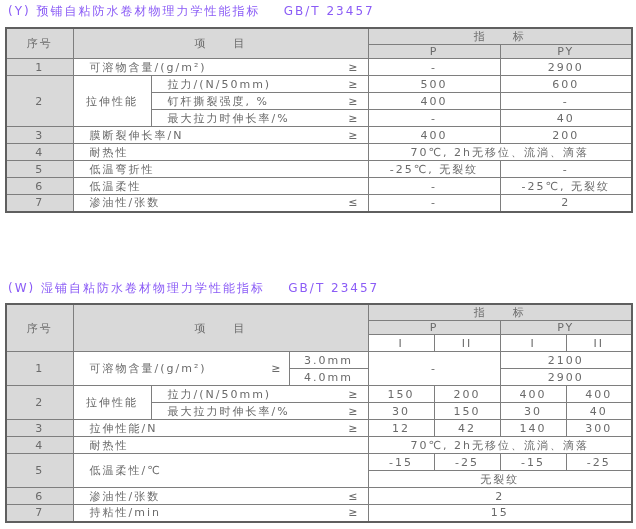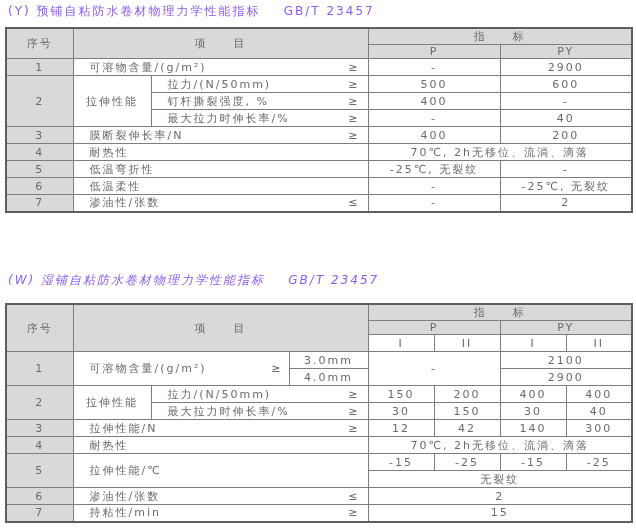--- a/index.html
+++ b/index.html
@@ -7,21 +7,21 @@
     width:636px;height:529px;position:relative;overflow:hidden;
     background:#ffffff;
     font-family:"DejaVu Sans", sans-serif;
     color:#6a6a6a;
   }
   .doc-title{
     position:absolute;left:8px;
     font-size:12px;letter-spacing:2px;white-space:pre;color:#8b5cf6;
   }
   #title1{top:3px;}
-  #title2{top:272px;font-style:italic;}
+  #title2{top:280px;}
   table{
     position:absolute;left:5px;
     border-collapse:collapse;table-layout:fixed;width:626px;
     border:2px solid #5f5f5f;
   }
   #table1{top:27px;}
   #table2{top:303px;}
   th,td{
     border:1px solid #7e7e7e;
     padding:0;margin:0;
@@ -258,21 +258,21 @@
           <div class="itemflex">
       <span class="lbl">耐热性</span>
     </div>
         </td>
     <td colspan="4">70℃, 2h无移位、流淌、滴落</td>
   </tr>
   <tr class="data">
     <td class="gray" rowspan="2">5</td>
     <td colspan="3" rowspan="2" class="item">
           <div class="itemflex">
-      <span class="lbl">拉伸性能/℃</span>
+      <span class="lbl">低温柔性/℃</span>
     </div>
         </td>
     <td>-15</td>
     <td>-25</td>
     <td>-15</td>
     <td>-25</td>
   </tr>
   <tr class="data">
     <td colspan="4">无裂纹</td>
   </tr>

